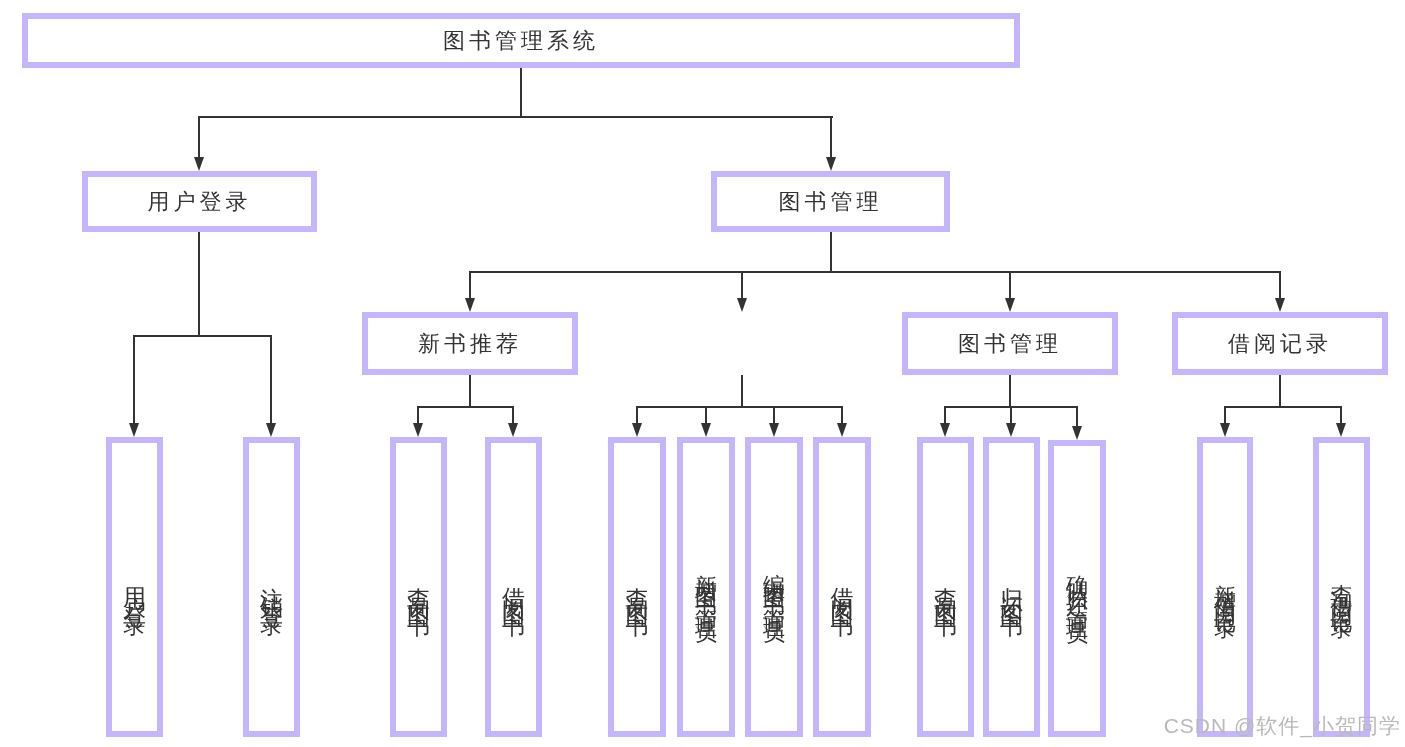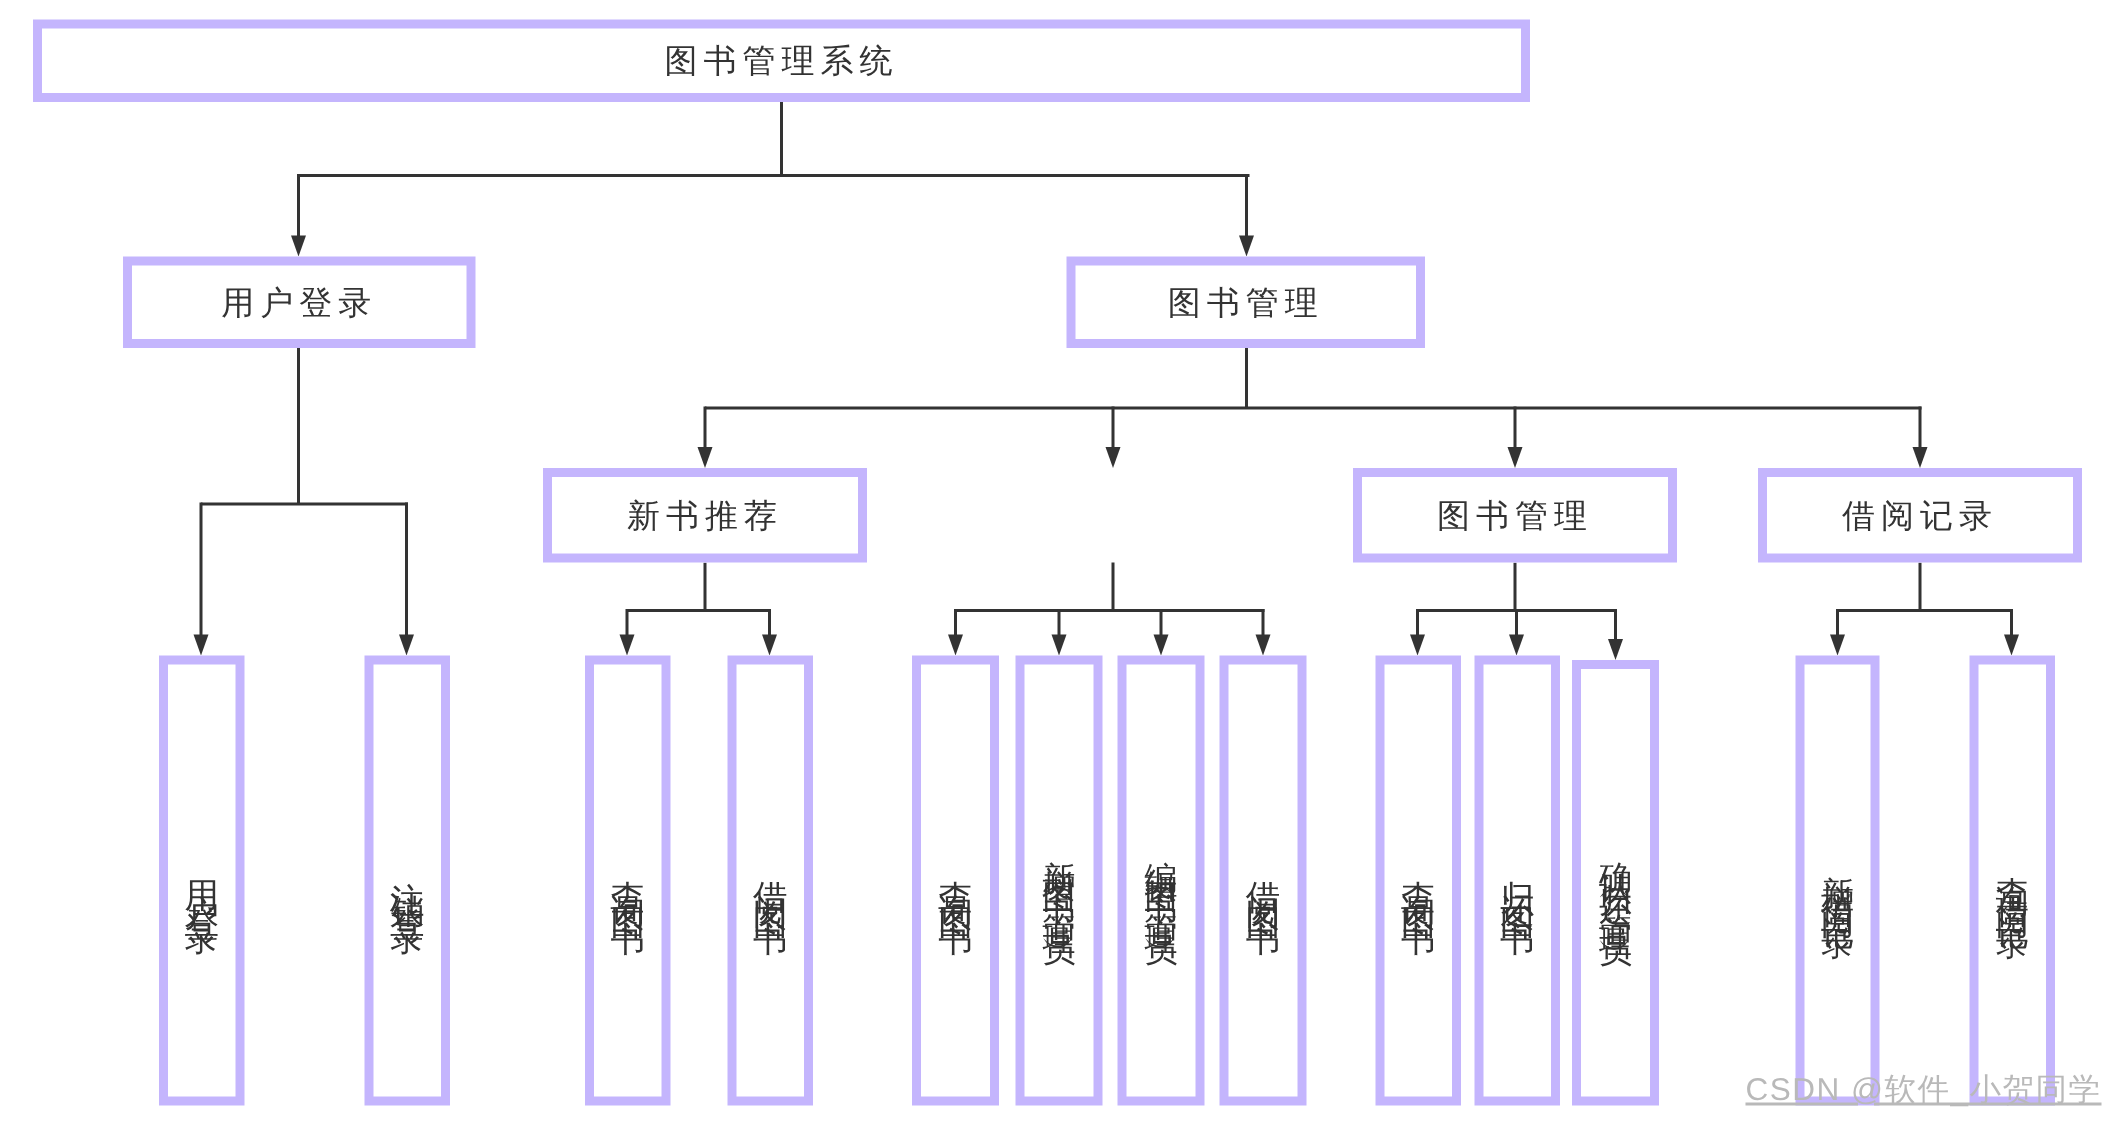--- a/index.html
+++ b/index.html
@@ -54,21 +54,20 @@
   }
   .watermark{
     position:absolute;
     right:4px;
     top:712px;
     font-size:21px;
     letter-spacing:1px;
     color:#b9b9b9;
     z-index:3;
     white-space:nowrap;
-    text-decoration:underline;
   }
 </style>
 </head>
 <body>
 
 <div class="canvas">
 
   <div class="box" style="left:22px;top:13px;width:998px;height:55px">
     <span class="hlabel">图书管理系统</span>
   </div>

